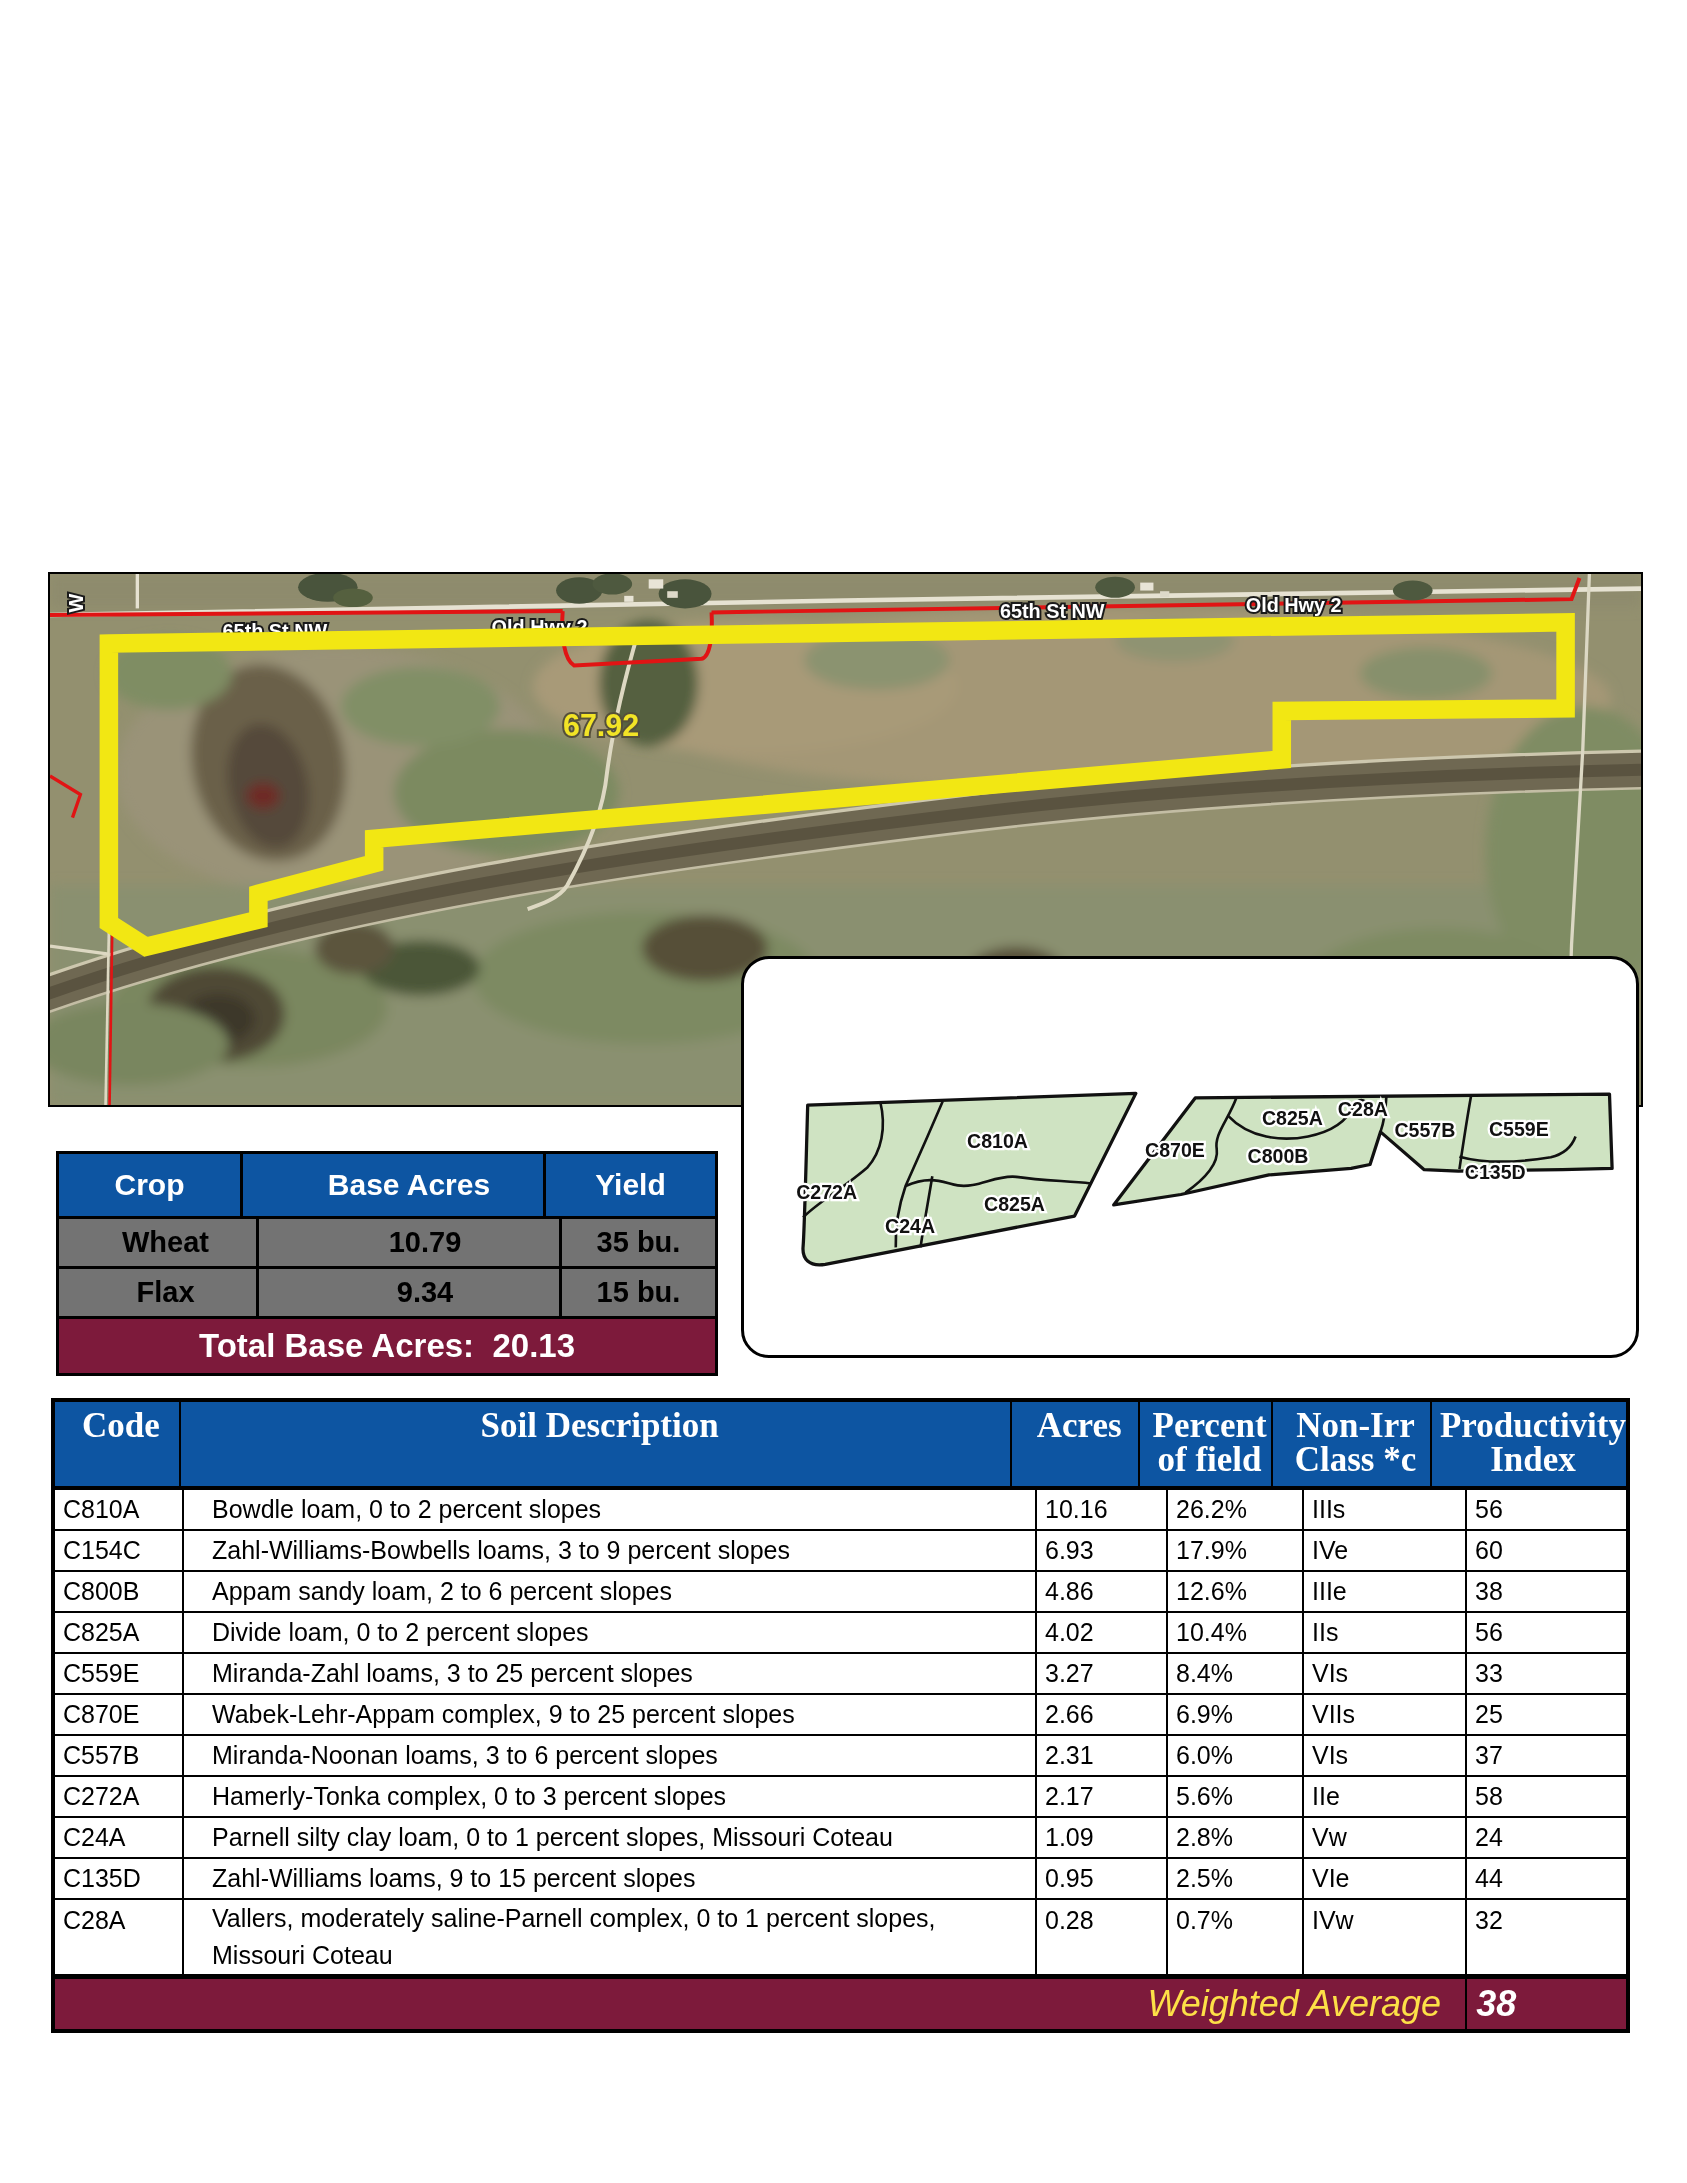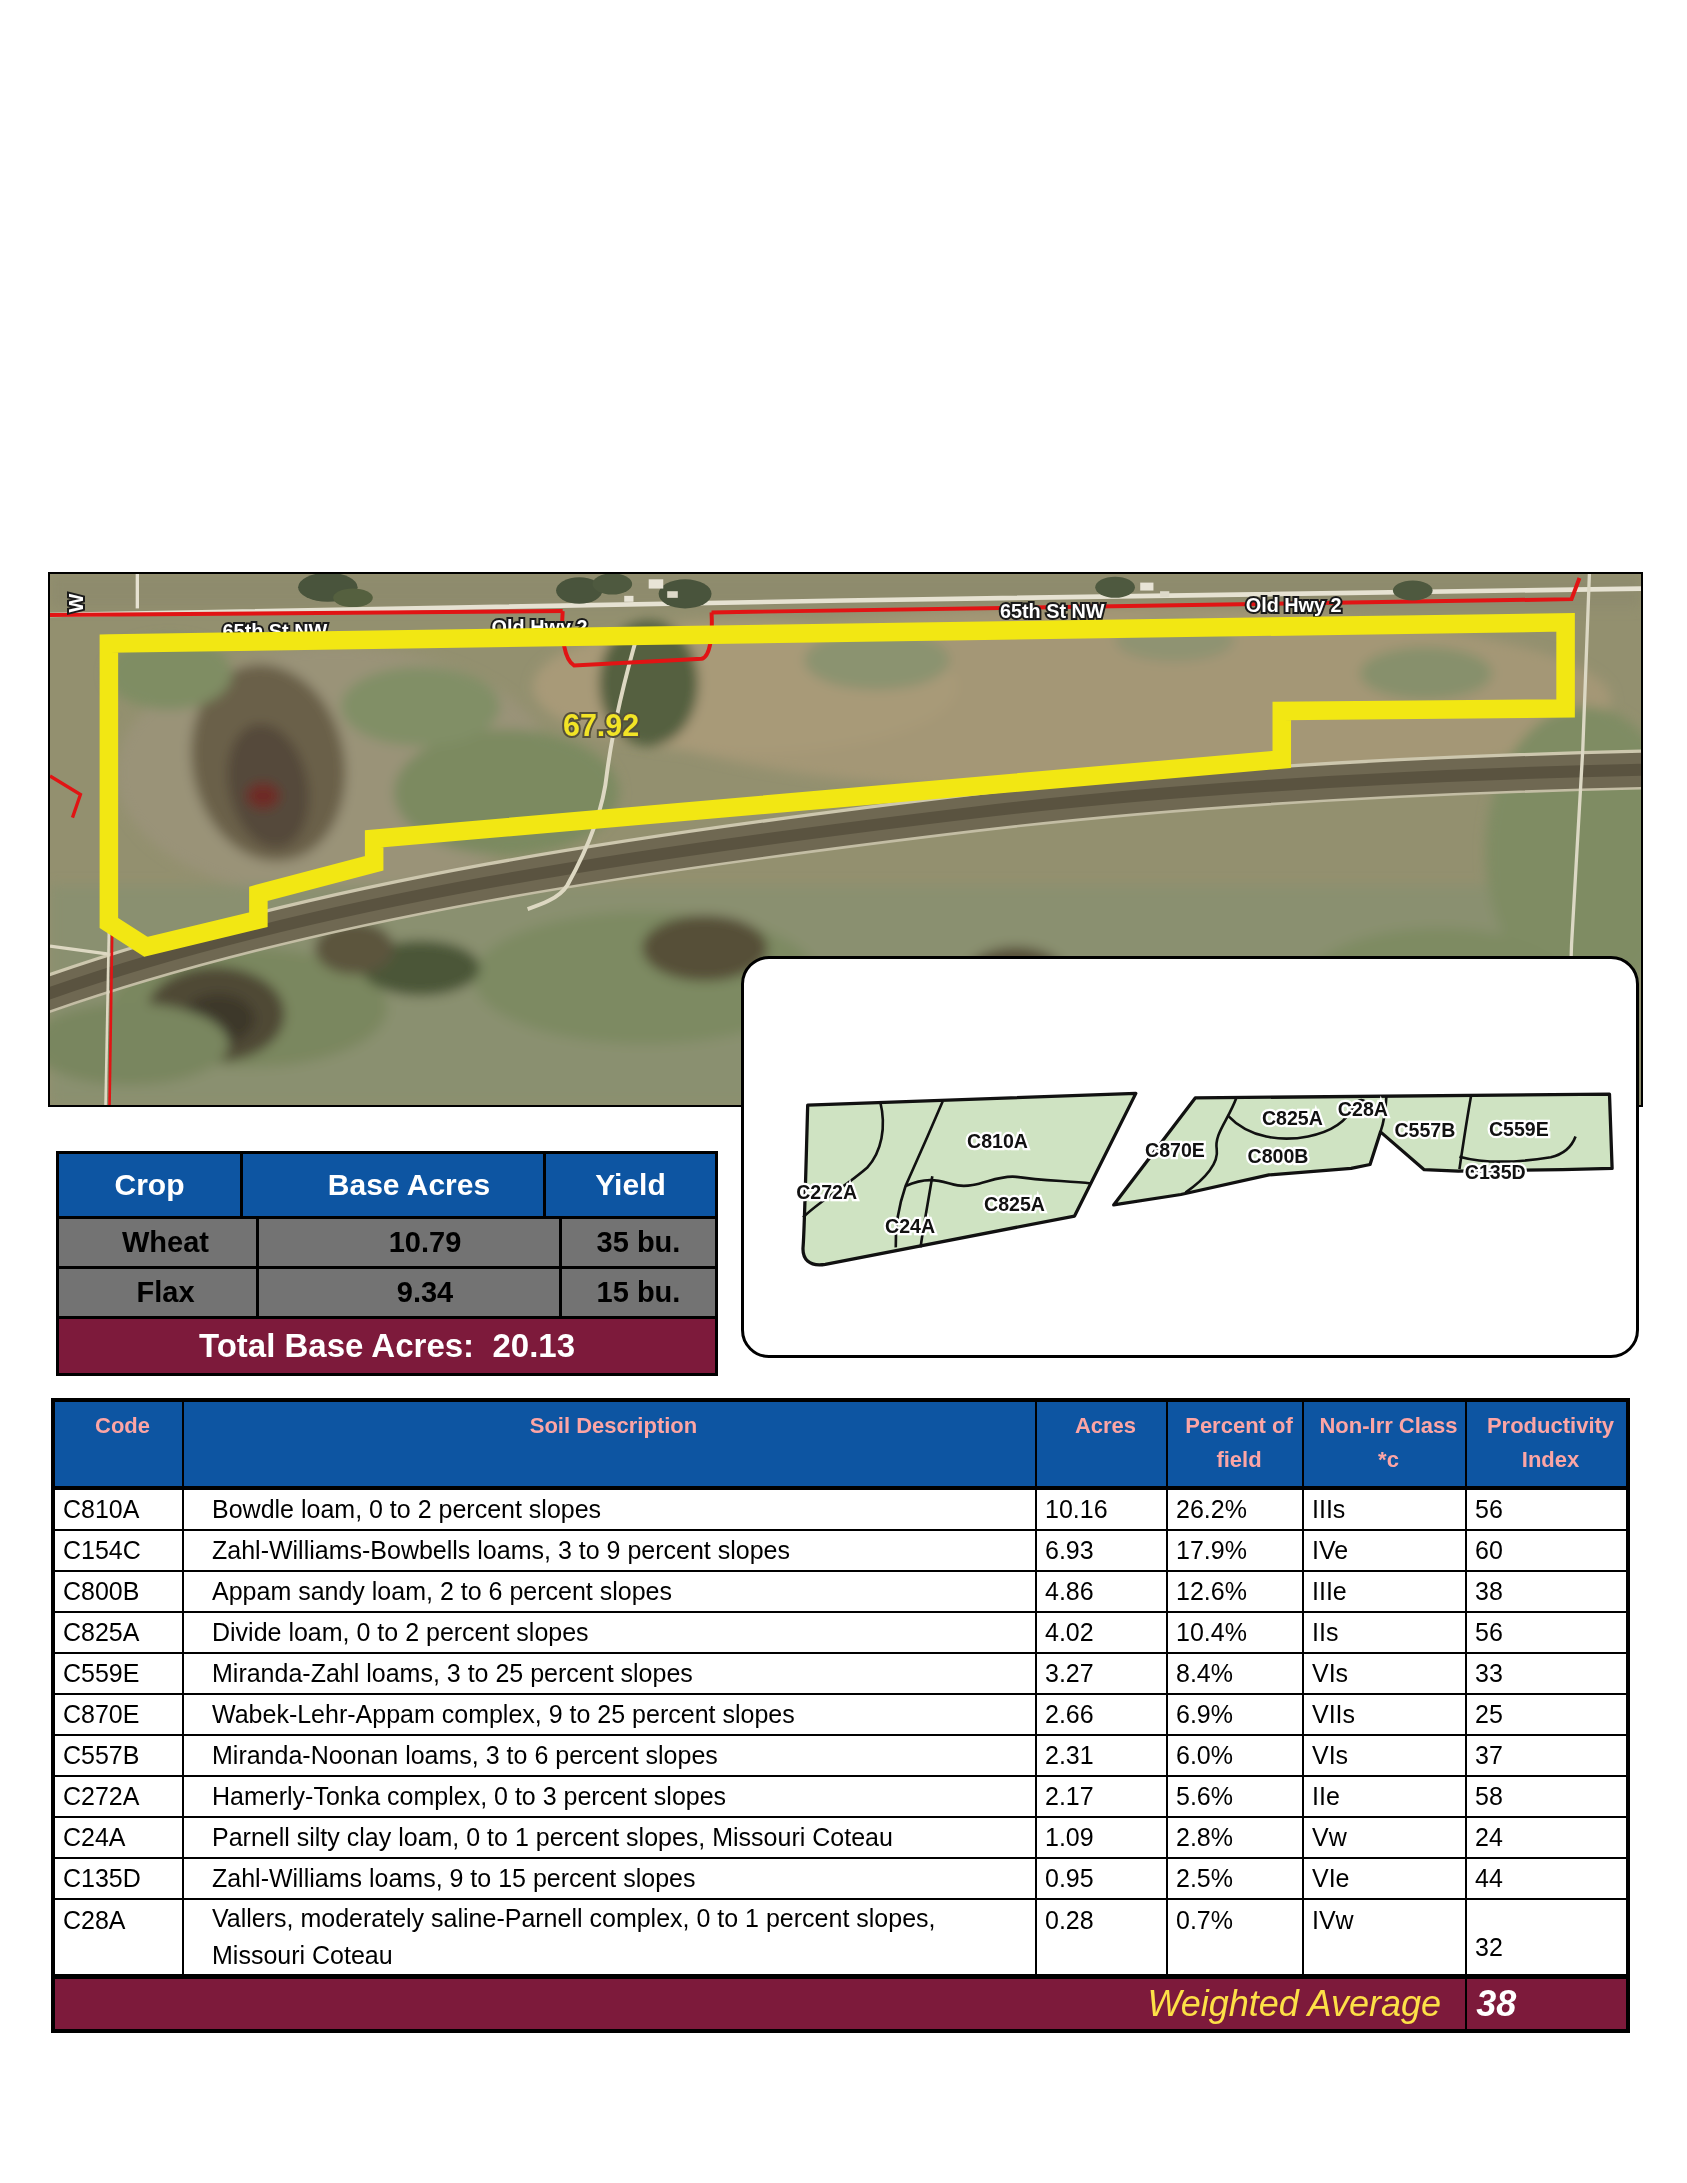--- a/index.html
+++ b/index.html
@@ -29,22 +29,22 @@
   .cc0{width:184px;} .cc1{width:271px;margin-left:32px;} .cc2{flex:1;}
   .crop-head .crop-cell{color:#fff;font-size:30px;font-weight:bold;}
   .crop-row .crop-cell{color:#000;font-size:29px;font-weight:bold;}
   .crop-foot{display:flex;align-items:center;justify-content:center;height:54px;background:#7d1a3b;
              color:#fff;font-size:33px;font-weight:bold;white-space:pre;}
 
   
   .soil-table{position:absolute;left:51px;top:1398px;width:1579px;border:4px solid #000;
               box-sizing:border-box;background:#fff;}
   .soil-head{display:flex;height:84px;background:#0d55a2;border-bottom:4.6px solid #000;}
-  .soil-head .sc{color:#fca5a5;font-size:22px;font-weight:bold;text-align:center;
-                 align-items:flex-start;justify-content:center;padding-top:6.6px;line-height:34px;}
+  .soil-head .sc{color:#ffffff;font-size:35px;font-weight:bold;text-align:center;
+                 align-items:flex-start;justify-content:center;padding-top:6.6px;line-height:34px;font-family:Liberation Serif, serif;}
   .srow{display:flex;min-height:39px;border-bottom:2.6px solid #000;background:#fff;}
   .srow:last-of-type{border-bottom:none;}
   .sc{display:flex;align-items:center;box-sizing:border-box;border-right:2.6px solid #000;
       font-size:25px;color:#000;line-height:37px;padding:0 0 0 8px;}
   .sc:last-child{border-right:none;}
   .sd{padding-left:28px;}
   .w0{width:129px;} .w1{width:853px;} .w2{width:131px;} .w3{width:136px;} .w4{width:163px;} .w5{flex:1;}
   .soil-foot{display:flex;height:50px;background:#7d1a3b;border-top:3.3px solid #000;}
   .soil-foot .fl{flex:1;display:flex;align-items:center;justify-content:flex-end;padding-right:24px;
                  color:#fde047;font-size:36px;font-weight:normal;font-style:italic;box-sizing:border-box;
@@ -293,21 +293,21 @@
       <div class="sc w3">2.5%</div>
       <div class="sc w4">VIe</div>
       <div class="sc w5">44</div>
     </div>
     <div class="srow">
       <div class="sc w0" style="align-items:flex-start;line-height:41px;">C28A</div>
       <div class="sc w1 sd" style="align-items:flex-start;">Vallers, moderately saline-Parnell complex, 0 to 1 percent slopes, Missouri Coteau</div>
       <div class="sc w2" style="align-items:flex-start;line-height:41px;">0.28</div>
       <div class="sc w3" style="align-items:flex-start;line-height:41px;">0.7%</div>
       <div class="sc w4" style="align-items:flex-start;line-height:41px;">IVw</div>
-      <div class="sc w5" style="align-items:flex-start;line-height:41px;margin-top:27px;">32</div>
+      <div class="sc w5" style="align-items:flex-start;line-height:41px;">32</div>
     </div>
 
     <div class="soil-foot">
       <div class="fl">Weighted Average</div>
       <div class="fv">38</div>
     </div>
   </div>
 
 </div>
 

